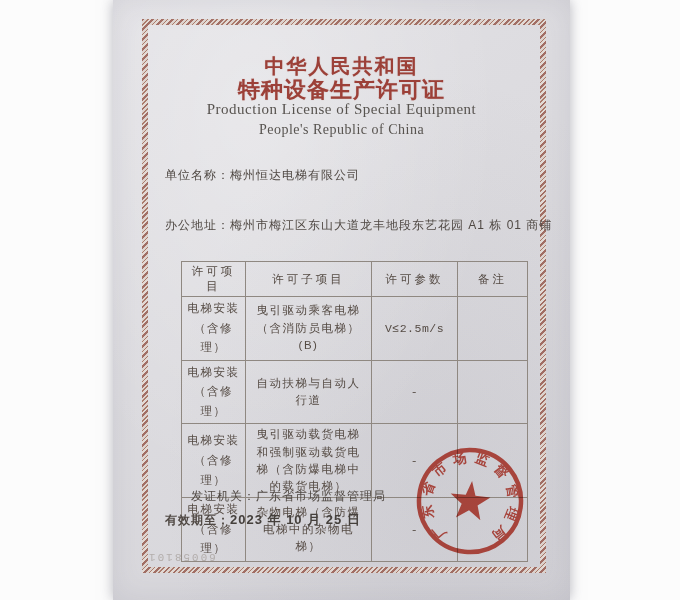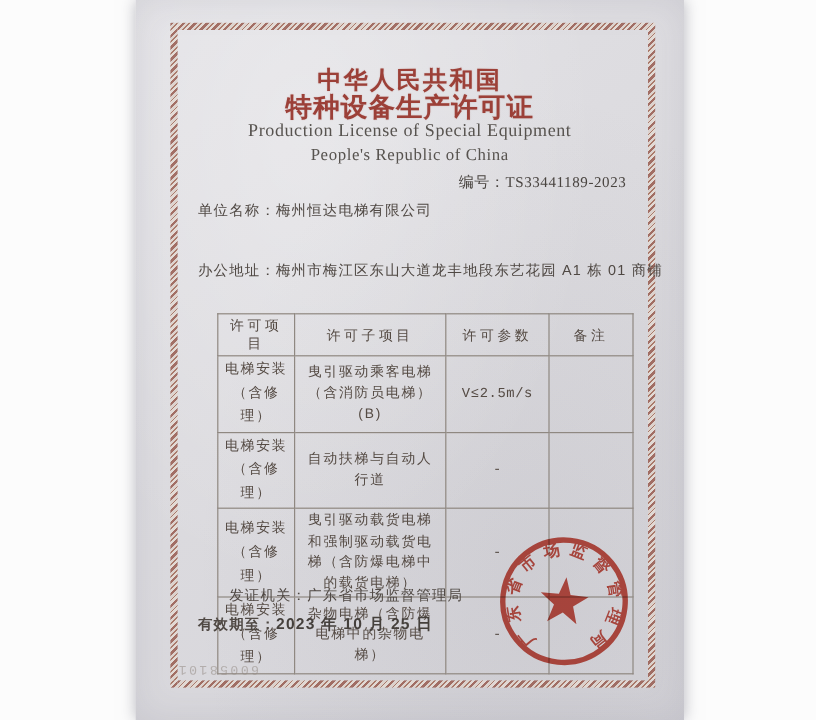--- a/index.html
+++ b/index.html
@@ -111,23 +111,20 @@
 <div class="stage">
   <div class="paper">
 
     <div class="frame"></div>
 
     <div class="center-line title-cn t2">特种设备生产许可证</div>
     <div class="center-line title-cn t1">中华人民共和国</div>
     <div class="center-line title-en e1">Production License of Special Equipment</div>
     <div class="center-line title-en e2">People's Republic of China</div>
 
-    <div class="license-no">
-      <span>编号：</span><span class="num">TS33441189-2023</span>
-    </div>
 
     <div class="field f0">
       <span>单位名称：</span><span>梅州恒达电梯有限公司</span>
     </div>
     <div class="field f2">
       <span>办公地址：</span><span>梅州市梅江区东山大道龙丰地段东艺花园 A1 栋 01 商铺</span>
     </div>
 
 
     <table class="lic-table">

